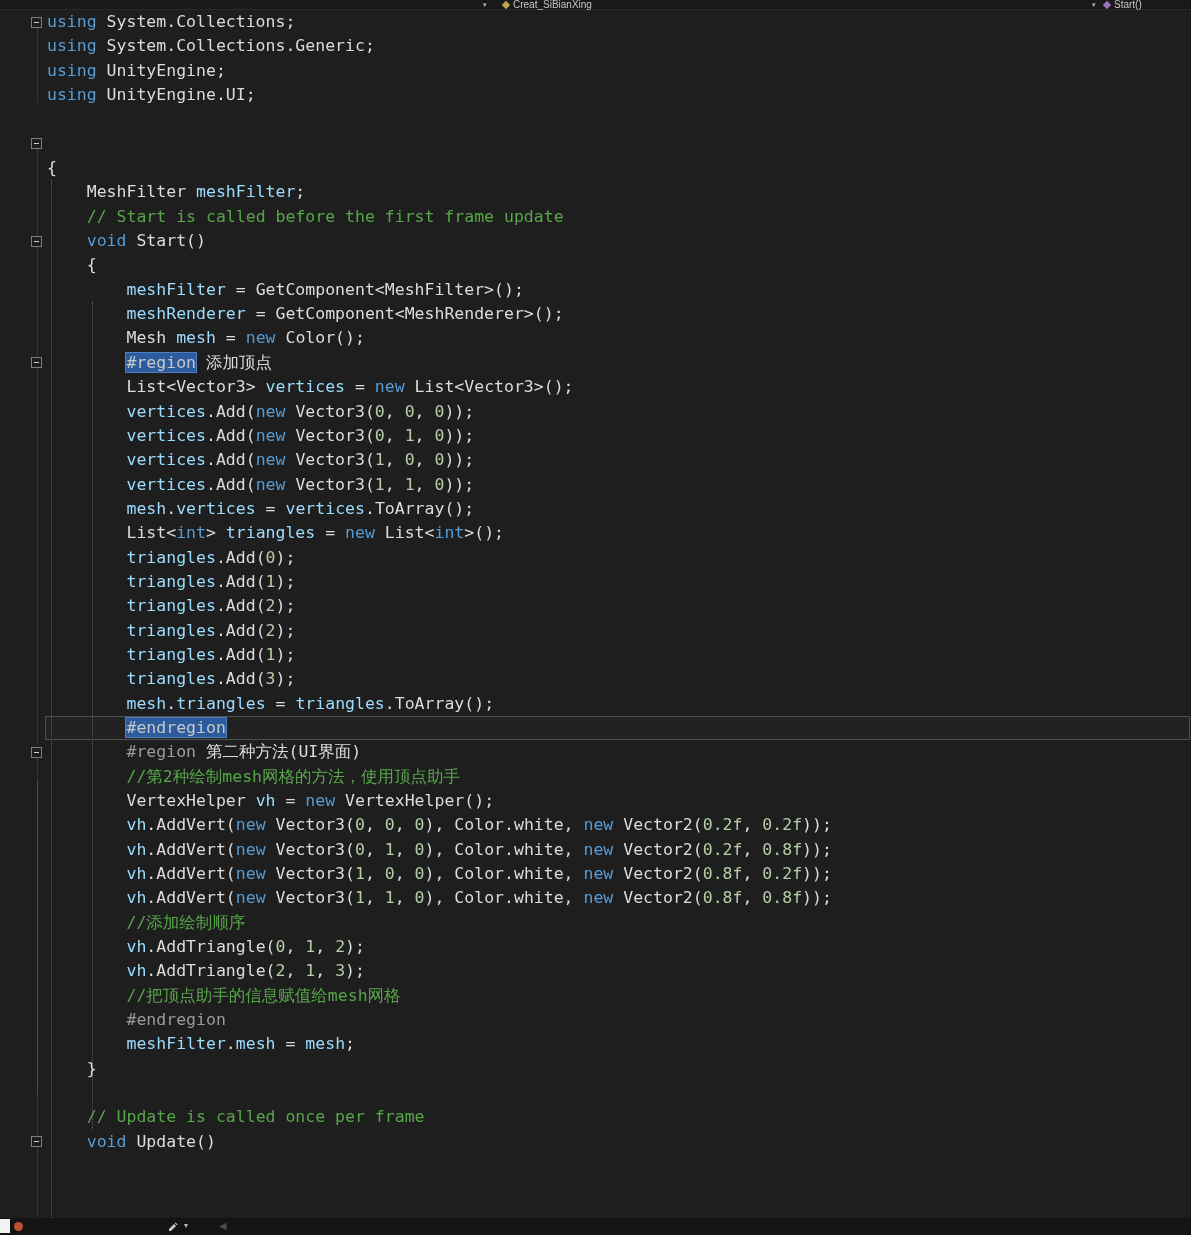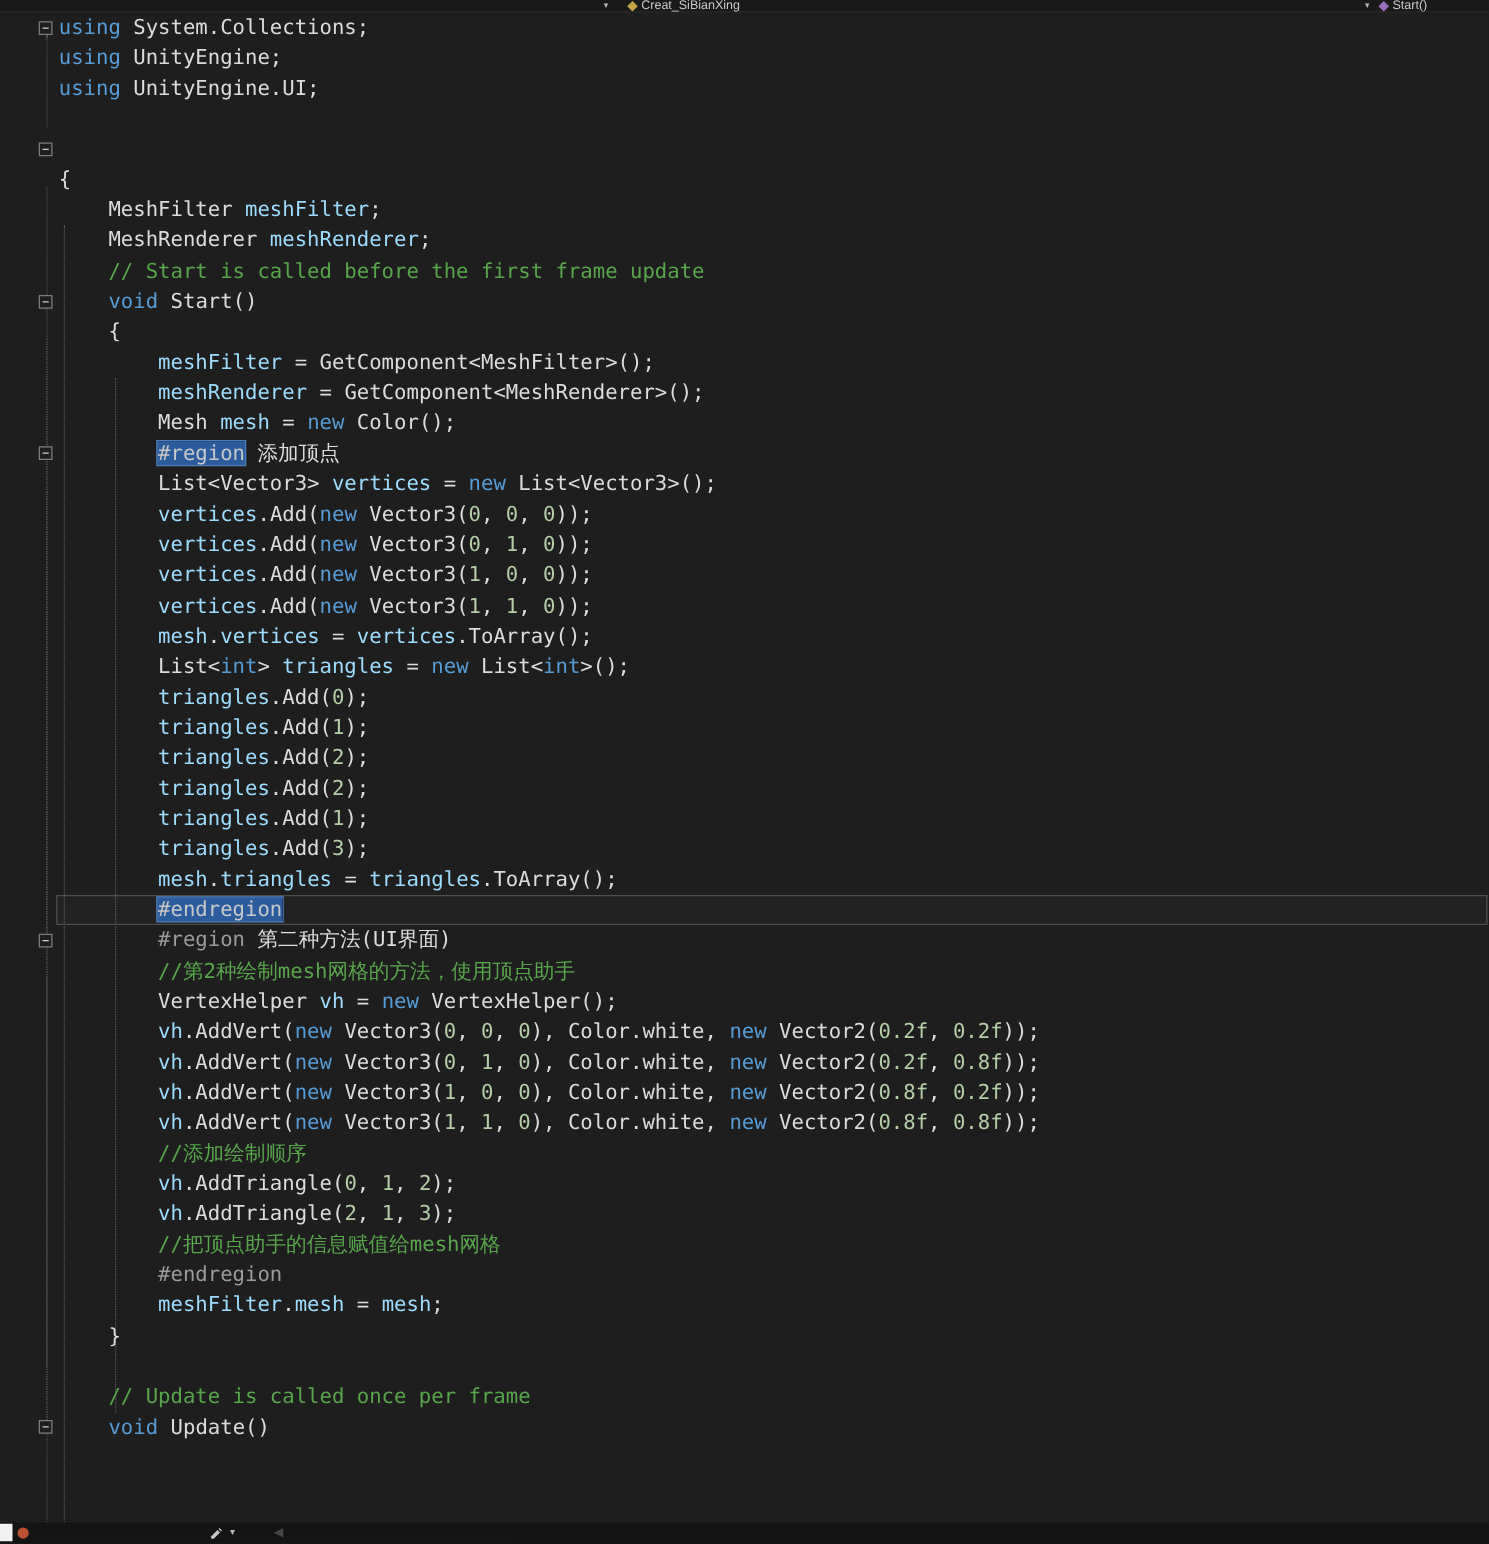--- a/index.html
+++ b/index.html
@@ -78,27 +78,27 @@
       <div class="guide" style="left: 51px; top: 170px; height: 1038px;"></div>
       <div class="guide" style="left: 91.5px; top: 292px; height: 828px;"></div>
       <div class="fold-rail" style="top: 18px; height: 74px;"></div>
       <div class="fold-rail" style="top: 139px; height: 1069px;"></div>
       <div class="fold-rail" style="top: 261px; height: 871px;"></div>
       <div class="fold-rail" style="top: 383px; height: 359px;"></div>
       <div class="fold-rail" style="top: 772px; height: 311px;"></div>
     </div>
   <div class="lines">
       <div class="code-line"><span class="lt"><span class="tk-k">using</span><span class="tk-d"> System.Collections;</span></span><div class="fold-box"><div class="fold-dash"></div></div></div>
+      <div class="code-line"><span class="lt"><span class="tk-k">using</span><span class="tk-d"> System.Collections.Generic;</span></span></div>
       <div class="code-line"><span class="lt"><span class="tk-k">using</span><span class="tk-d"> UnityEngine;</span></span></div>
       <div class="code-line"><span class="lt"><span class="tk-k">using</span><span class="tk-d"> UnityEngine.UI;</span></span></div>
       <div class="code-line"><span class="lt"></span></div>
       <div class="code-line"><div class="fold-box"><div class="fold-dash"></div></div></div>
       <div class="code-line"><span class="lt"><span class="tk-d">{</span></span></div>
       <div class="code-line"><span class="lt"><span class="tk-d">    MeshFilter </span><span class="tk-v">meshFilter</span><span class="tk-d">;</span></span></div>
-      <div class="code-line"><span class="lt"><span class="tk-d">    MeshRenderer </span><span class="tk-v">meshRenderer</span><span class="tk-d">;</span></span></div>
       <div class="code-line"><span class="lt"><span class="tk-d">    </span><span class="tk-c">// Start is called before the first frame update</span></span></div>
       <div class="code-line"><span class="lt"><span class="tk-d">    </span><span class="tk-k">void</span><span class="tk-d"> Start()</span></span><div class="fold-box"><div class="fold-dash"></div></div></div>
       <div class="code-line"><span class="lt"><span class="tk-d">    {</span></span></div>
       <div class="code-line"><span class="lt"><span class="tk-d">        </span><span class="tk-v">meshFilter</span><span class="tk-d"> = GetComponent&lt;MeshFilter&gt;();</span></span></div>
       <div class="code-line"><span class="lt"><span class="tk-d">        </span><span class="tk-v">meshRenderer</span><span class="tk-d"> = GetComponent&lt;MeshRenderer&gt;();</span></span></div>
       <div class="code-line"><span class="lt"><span class="tk-d">        Mesh </span><span class="tk-v">mesh</span><span class="tk-d"> = </span><span class="tk-k">new</span><span class="tk-d"> Color();</span></span></div>
       <div class="code-line"><span class="lt"><span class="tk-d">        </span><span class="tk-ps">#region</span><span class="tk-d"> </span><span class="tk-rt">添加顶点</span></span><div class="fold-box"><div class="fold-dash"></div></div></div>
       <div class="code-line"><span class="lt"><span class="tk-d">        List&lt;Vector3&gt; </span><span class="tk-v">vertices</span><span class="tk-d"> = </span><span class="tk-k">new</span><span class="tk-d"> List&lt;Vector3&gt;();</span></span></div>
       <div class="code-line"><span class="lt"><span class="tk-d">        </span><span class="tk-v">vertices</span><span class="tk-d">.Add(</span><span class="tk-k">new</span><span class="tk-d"> Vector3(</span><span class="tk-n">0</span><span class="tk-d">, </span><span class="tk-n">0</span><span class="tk-d">, </span><span class="tk-n">0</span><span class="tk-d">));</span></span></div>
       <div class="code-line"><span class="lt"><span class="tk-d">        </span><span class="tk-v">vertices</span><span class="tk-d">.Add(</span><span class="tk-k">new</span><span class="tk-d"> Vector3(</span><span class="tk-n">0</span><span class="tk-d">, </span><span class="tk-n">1</span><span class="tk-d">, </span><span class="tk-n">0</span><span class="tk-d">));</span></span></div>

